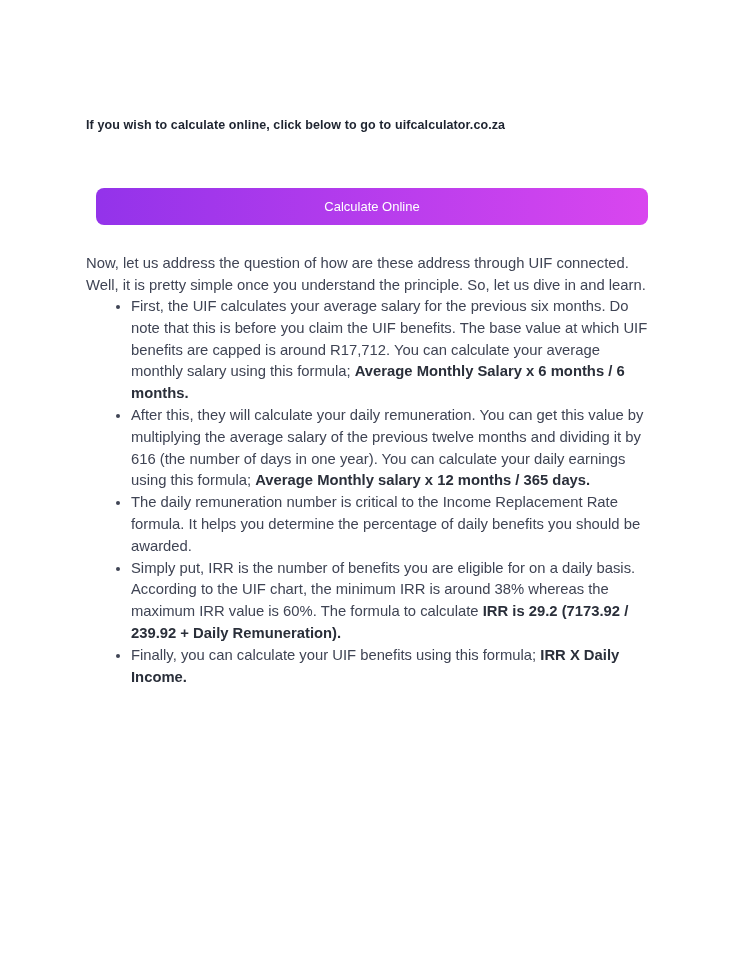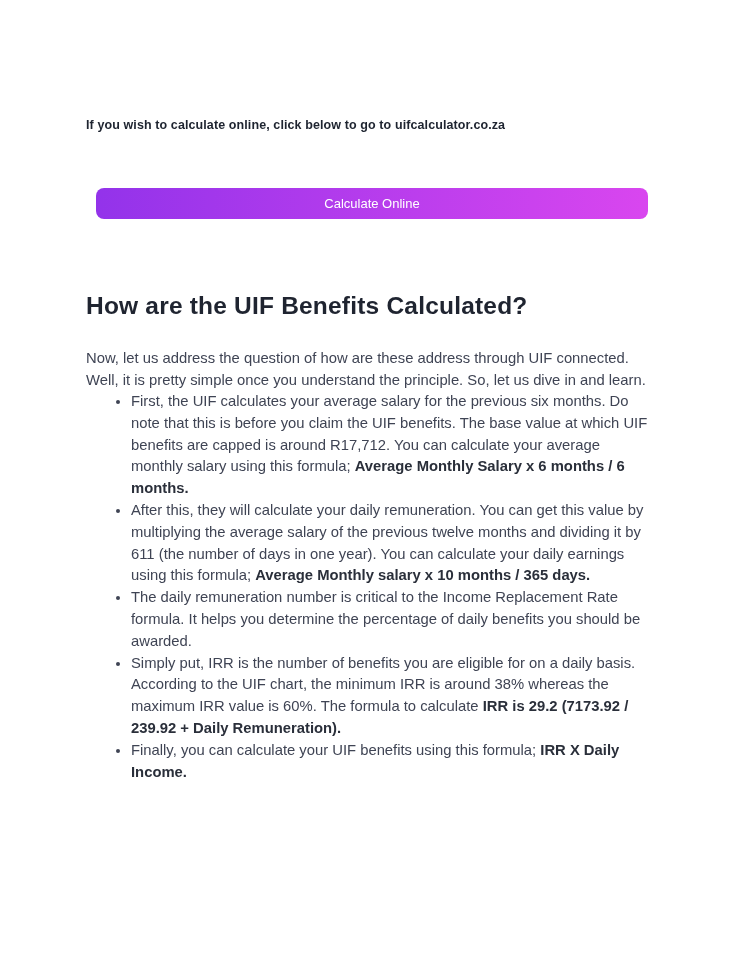--- a/index.html
+++ b/index.html
@@ -23,21 +23,21 @@
     letter-spacing: 0.1px;
   }
   .button-row {
     margin-top: 56px;
     padding-left: 10px;
   }
   .calc-button {
     display: flex;
     align-items: center;
     justify-content: center;
-    height: 31px;
+    height: 37px;
     border-radius: 8px;
     background: linear-gradient(90deg, #9333ea, #d946ef);
     color: #ffffff;
     font-size: 13px;
     font-weight: 500;
     text-decoration: none;
     cursor: pointer;
   }
   .heading {
     margin-top: 73px;
@@ -74,25 +74,24 @@
 <body>
 
 <div class="page">
 
   <p class="intro-note">If you wish to calculate online, click below to go to uifcalculator.co.za</p>
 
   <div class="button-row">
     <a class="calc-button" style="background: linear-gradient(90deg, rgb(147, 51, 234), rgb(217, 70, 239)); color: rgb(255, 255, 255);">Calculate Online</a>
   </div>
 
-  <h1 class="heading" style="color: rgb(31, 36, 48);">How are the UIF Benefits Calculated?</h1>
 
   <p class="para">Now, let us address the question of how are these address through UIF connected. Well, it is pretty simple once you understand the principle. So, let us dive in and learn.</p>
 
   <ul class="bullets">
       <li><span>First, the UIF calculates your average salary for the previous six months. Do note that this is before you claim the UIF benefits. The base value at which UIF benefits are capped is around R17,712. You can calculate your average monthly salary using this formula; </span><span class="bold">Average Monthly Salary x 6 months / 6 months.</span></li>
-      <li><span>After this, they will calculate your daily remuneration. You can get this value by multiplying the average salary of the previous twelve months and dividing it by 611 (the number of days in one year). You can calculate your daily earnings using this formula; </span><span class="bold">Average Monthly salary x 10 months / 365 days.</span></li>
+      <li><span>After this, they will calculate your daily remuneration. You can get this value by multiplying the average salary of the previous twelve months and dividing it by 616 (the number of days in one year). You can calculate your daily earnings using this formula; </span><span class="bold">Average Monthly salary x 12 months / 365 days.</span></li>
       <li><span>The daily remuneration number is critical to the Income Replacement Rate formula. It helps you determine the percentage of daily benefits you should be awarded.</span></li>
       <li><span>Simply put, IRR is the number of benefits you are eligible for on a daily basis. According to the UIF chart, the minimum IRR is around 38% whereas the maximum IRR value is 60%. The formula to calculate </span><span class="bold">IRR is 29.2 (7173.92 / 239.92 + Daily Remuneration).</span></li>
       <li><span>Finally, you can calculate your UIF benefits using this formula; </span><span class="bold">IRR X Daily Income.</span></li>
     </ul>
 
 </div>
 
 </body></html>

